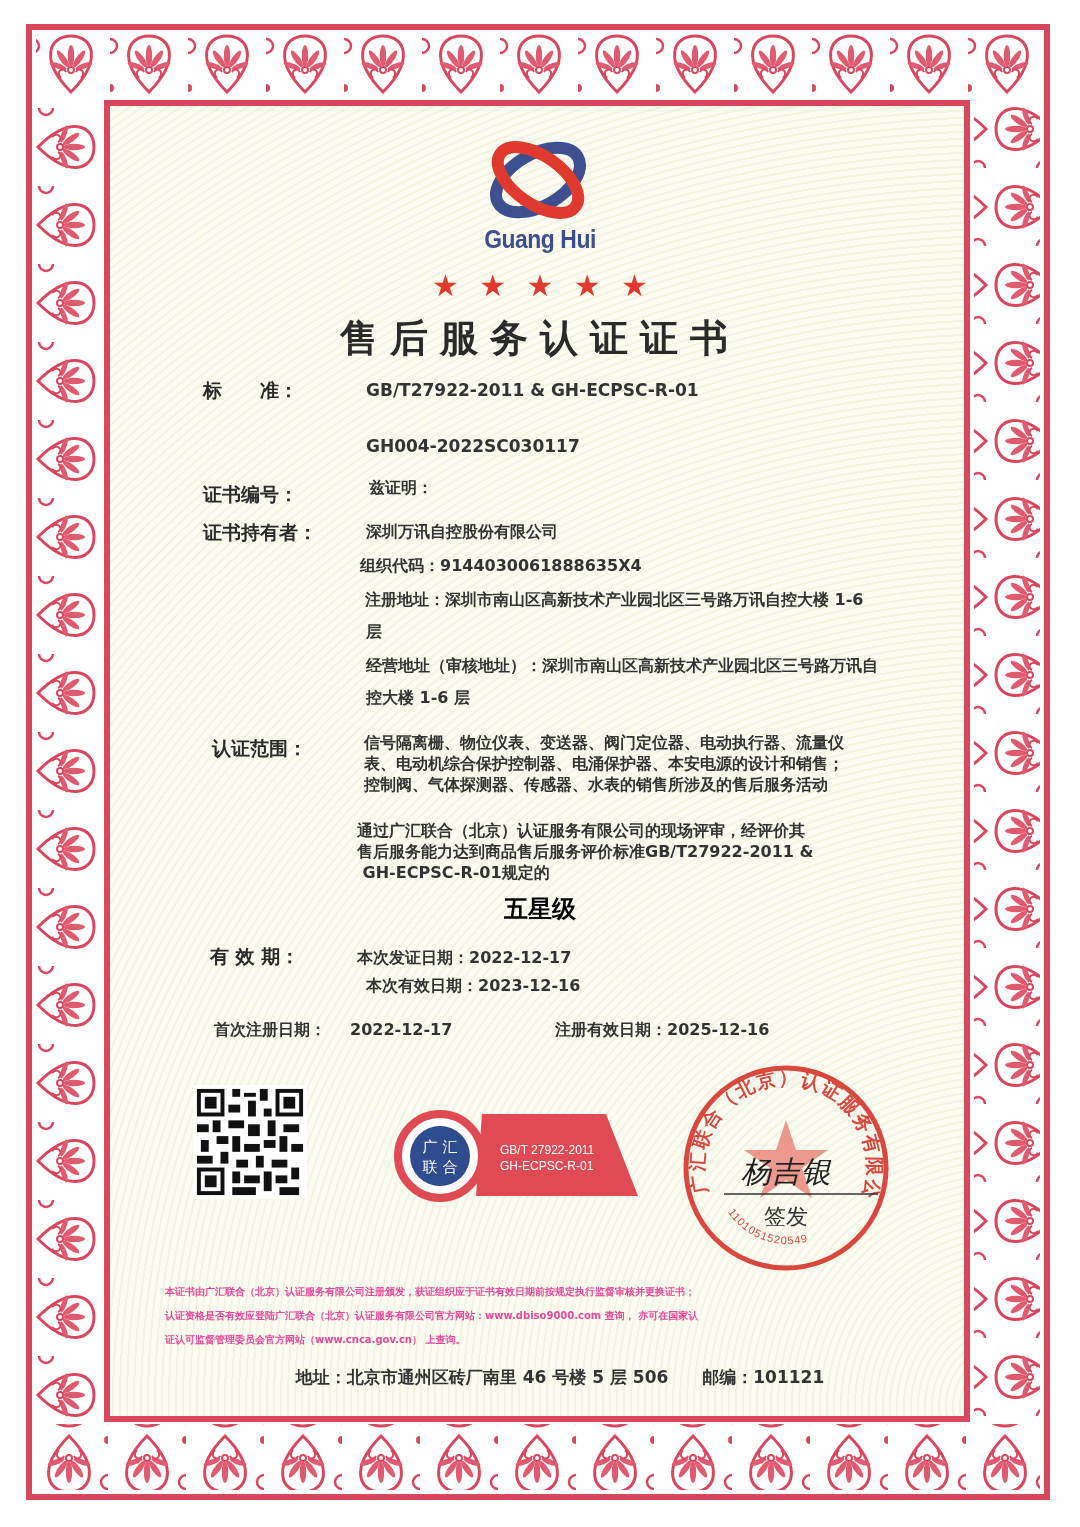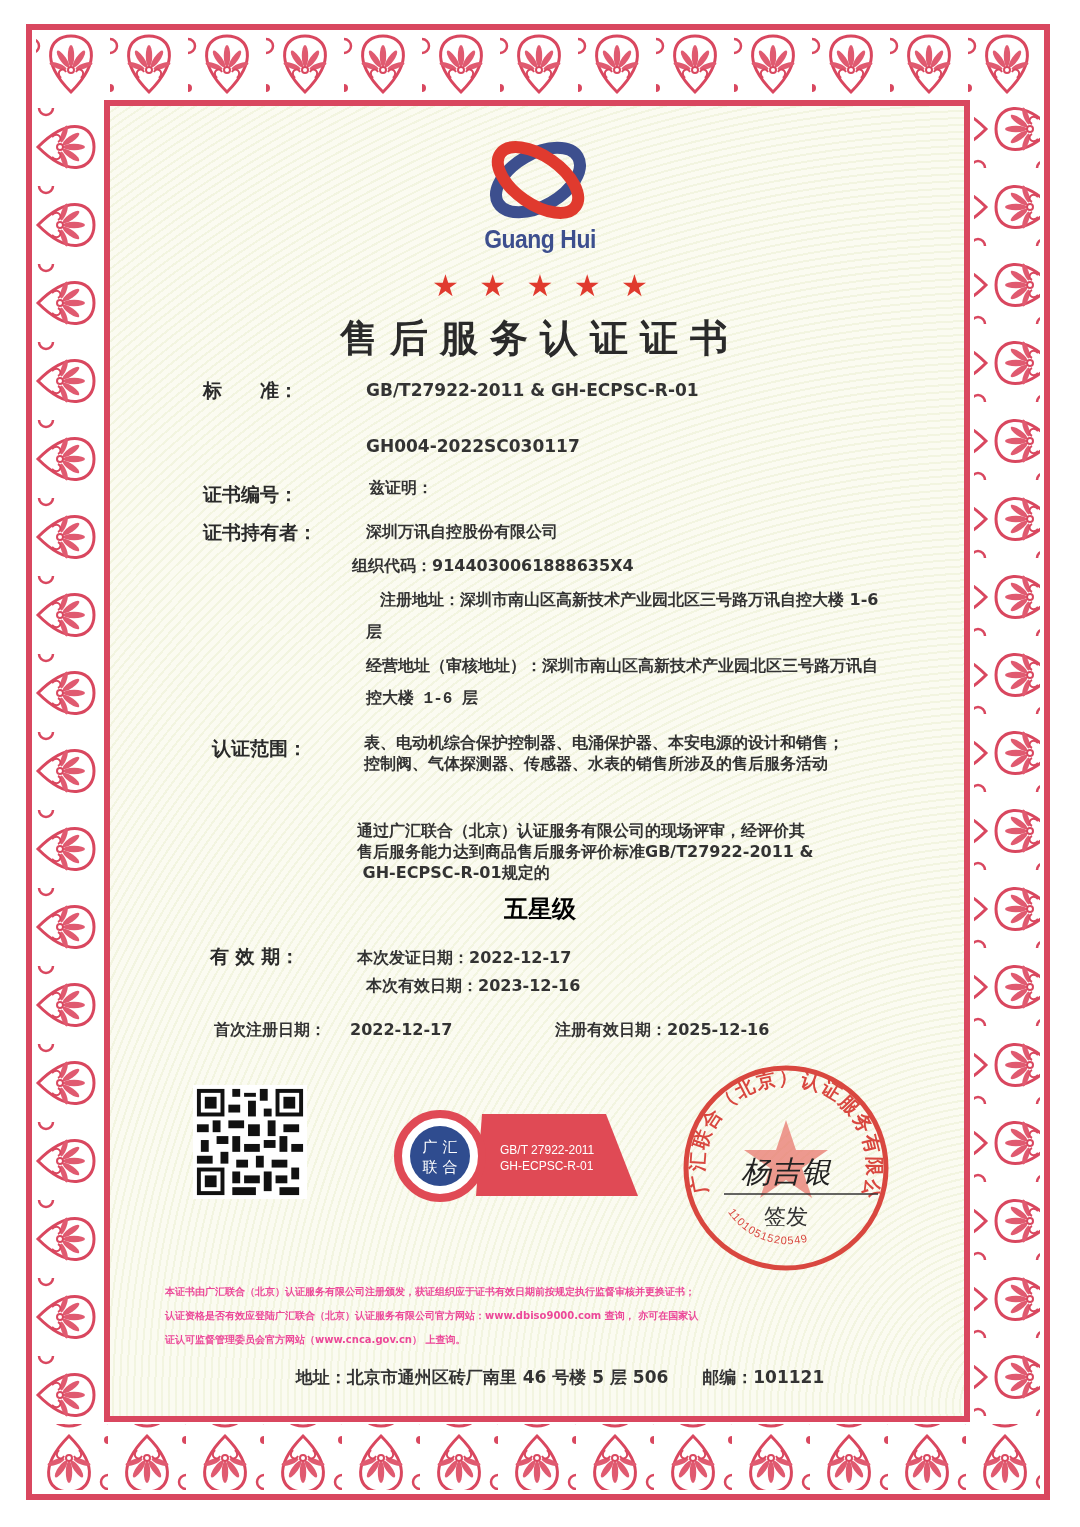--- a/index.html
+++ b/index.html
@@ -87,28 +87,29 @@
   <div class="label" style="left:203px;top:378px;">标　　准：</div>
   <div class="val" style="left:366px;top:380px;font-size:17px;">GB/T27922-2011 &amp; GH-ECPSC-R-01</div>
 
   <div class="label" style="left:203px;top:434px;margin-top:48px;">证书编号：</div>
   <div class="val" style="left:366px;top:436px;font-size:17px;">GH004-2022SC030117</div>
 
   <div class="val" style="left:369px;top:478px;text-align:center;">兹证明：</div>
 
   <div class="label" style="left:203px;top:520px;">证书持有者：</div>
   <div class="val" style="left:366px;top:522px;">深圳万讯自控股份有限公司</div>
-  <div class="val" style="left:352px;top:556px;">组织代码：9144030061888635X4</div>
-  <div class="val" style="left:380px;top:590px;">注册地址：深圳市南山区高新技术产业园北区三号路万讯自控大楼 1-6</div>
+  <div class="val" style="left:360px;top:556px;">组织代码：9144030061888635X4</div>
+  <div class="val" style="left:365px;top:590px;">注册地址：深圳市南山区高新技术产业园北区三号路万讯自控大楼 1-6</div>
   <div class="val" style="left:366px;top:622px;">层</div>
   <div class="val" style="left:366px;top:656px;">经营地址（审核地址）：深圳市南山区高新技术产业园北区三号路万讯自</div>
-  <div class="val" style="left:366px;top:688px;font-family:Liberation Mono, monospace;">控大楼 1-6 层</div>
+  <div class="val" style="left:366px;top:688px;">控大楼 1-6 层</div>
 
   <div class="label" style="left:212px;top:736px;">认证范围：</div>
   <div class="ml" style="left:364px;top:732px;">
+    <div>信号隔离栅、物位仪表、变送器、阀门定位器、电动执行器、流量仪</div>
     <div>表、电动机综合保护控制器、电涌保护器、本安电源的设计和销售；</div>
     <div>控制阀、气体探测器、传感器、水表的销售所涉及的售后服务活动</div>
   </div>
 
   <div class="ml" style="left:357px;top:820px;">
     <div>通过广汇联合（北京）认证服务有限公司的现场评审，经评价其</div>
     <div>售后服务能力达到商品售后服务评价标准GB/T27922-2011 &amp;</div>
     <div style="white-space:pre;"> GH-ECPSC-R-01规定的</div>
   </div>
 

